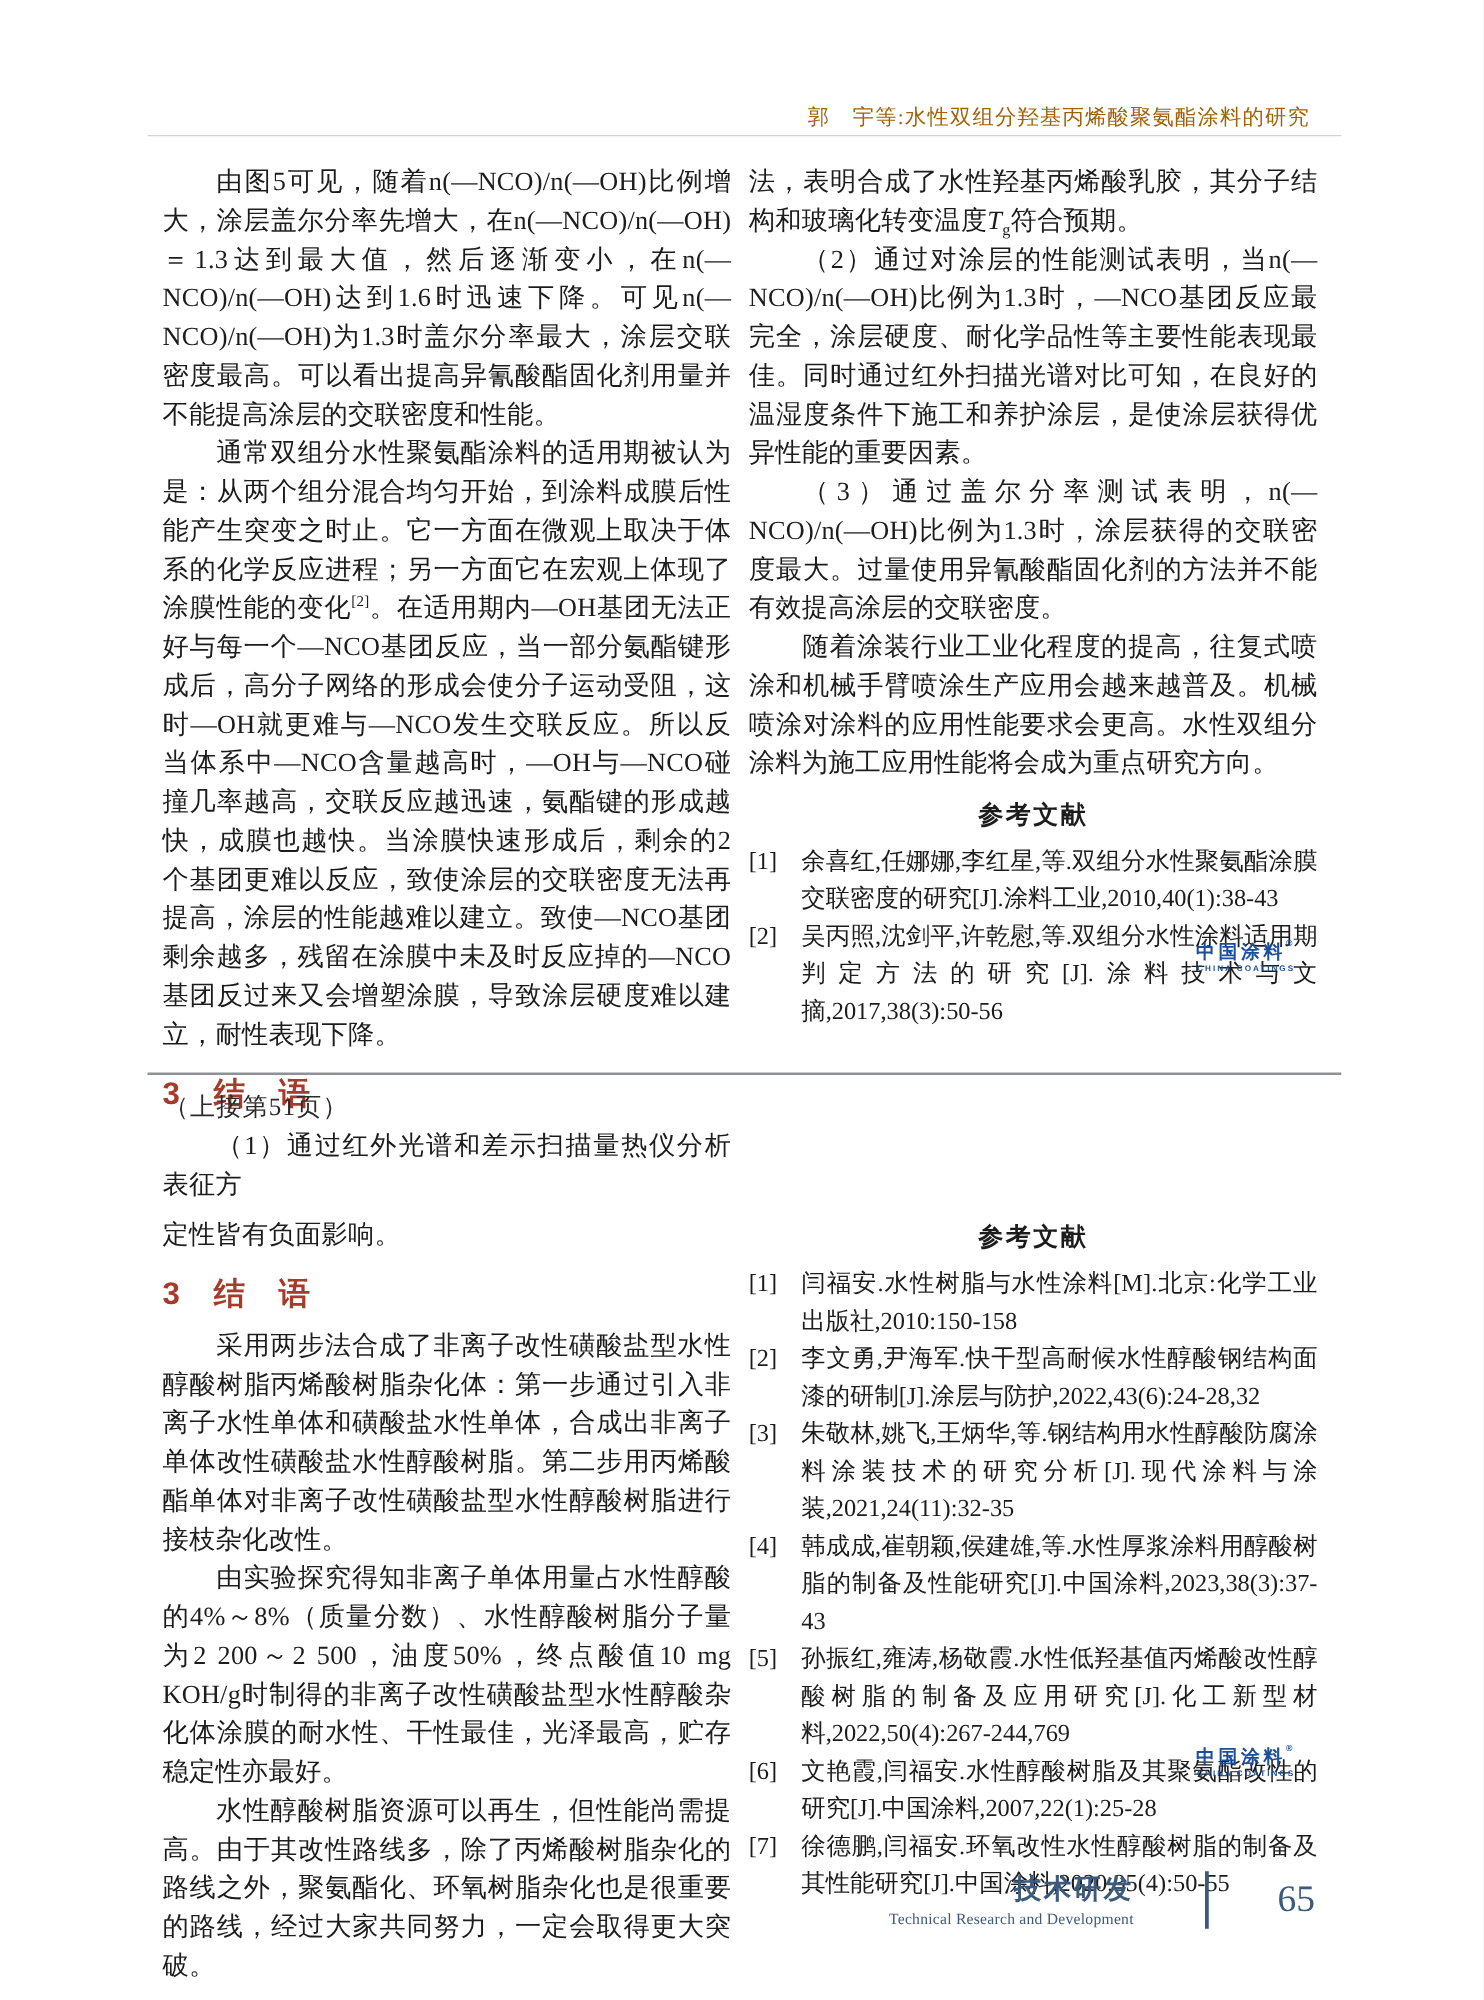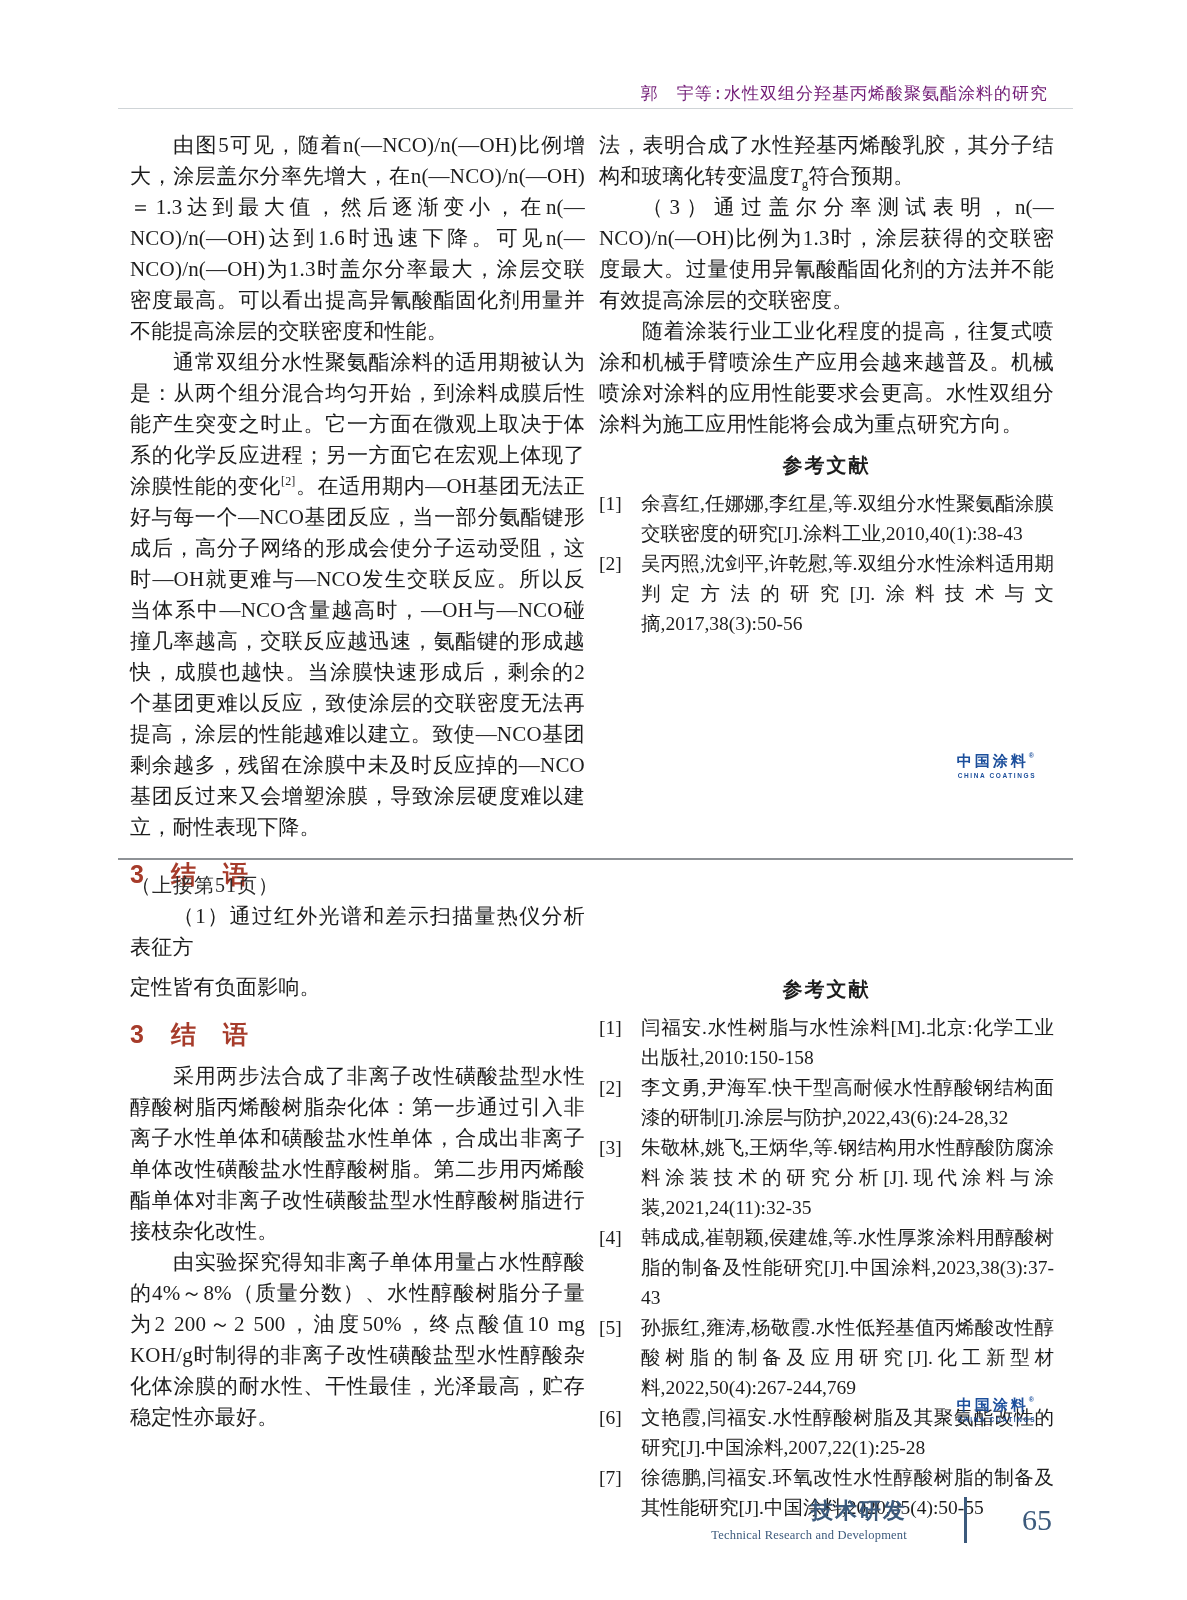--- a/index.html
+++ b/index.html
@@ -6,22 +6,22 @@
   .page {
     position:relative; width:1187px; height:1600px; margin:0 auto;
     background:#ffffff; overflow:hidden;
     font-family:"Liberation Serif","DejaVu Serif",serif;
     color:#1c1c1c;
   }
 
   
   .running-head {
     position:absolute; top:82px; left:118px; width:930px;
-    text-align:right; font-family:Liberation Mono, monospace;
-    font-size:17px; color:#701a75; letter-spacing:1px;
+    text-align:right; font-family:Liberation Serif, serif;
+    font-size:17px; color:#a16207; letter-spacing:1px;
   }
   .head-rule {
     position:absolute; top:108px; left:118px; width:955px; height:1px;
     background:#cfd4d7;
   }
 
   
   .mid-divider {
     position:absolute; top:858px; left:118px; width:955px; height:2px;
     background:#8e9296;
@@ -101,20 +101,21 @@
 
   <div class="article article-top">
     <div class="col">
       <p class="body-para">由图5可见，随着n(—NCO)/n(—OH)比例增大，涂层盖尔分率先增大，在n(—NCO)/n(—OH)＝1.3达到最大值，然后逐渐变小，在n(—NCO)/n(—OH)达到1.6时迅速下降。可见n(—NCO)/n(—OH)为1.3时盖尔分率最大，涂层交联密度最高。可以看出提高异氰酸酯固化剂用量并不能提高涂层的交联密度和性能。</p>
       <p class="body-para"><span>通常双组分水性聚氨酯涂料的适用期被认为是：从两个组分混合均匀开始，到涂料成膜后性能产生突变之时止。它一方面在微观上取决于体系的化学反应进程；另一方面它在宏观上体现了涂膜性能的变化</span><sup class="cite">[2]</sup><span>。在适用期内—OH基团无法正好与每一个—NCO基团反应，当一部分氨酯键形成后，高分子网络的形成会使分子运动受阻，这时—OH就更难与—NCO发生交联反应。所以反当体系中—NCO含量越高时，—OH与—NCO碰撞几率越高，交联反应越迅速，氨酯键的形成越快，成膜也越快。当涂膜快速形成后，剩余的2个基团更难以反应，致使涂层的交联密度无法再提高，涂层的性能越难以建立。致使—NCO基团剩余越多，残留在涂膜中未及时反应掉的—NCO基团反过来又会增塑涂膜，导致涂层硬度难以建立，耐性表现下降。</span></p>
       <h2 class="section-heading"><span class="h-num">3</span><span>结　语</span></h2>
       <p class="body-para">（1）通过红外光谱和差示扫描量热仪分析表征方</p>
     </div>
     <div class="col">
       <p class="body-para no-indent"><span>法，表明合成了水性羟基丙烯酸乳胶，其分子结构和玻璃化转变温度</span><span class="tg-symbol">T</span><sub class="tg">g</sub><span>符合预期。</span></p>
+      <p class="body-para">（2）通过对涂层的性能测试表明，当n(—NCO)/n(—OH)比例为1.3时，—NCO基团反应最完全，涂层硬度、耐化学品性等主要性能表现最佳。同时通过红外扫描光谱对比可知，在良好的温湿度条件下施工和养护涂层，是使涂层获得优异性能的重要因素。</p>
       <p class="body-para">（3）通过盖尔分率测试表明，n(—NCO)/n(—OH)比例为1.3时，涂层获得的交联密度最大。过量使用异氰酸酯固化剂的方法并不能有效提高涂层的交联密度。</p>
       <p class="body-para">随着涂装行业工业化程度的提高，往复式喷涂和机械手臂喷涂生产应用会越来越普及。机械喷涂对涂料的应用性能要求会更高。水性双组分涂料为施工应用性能将会成为重点研究方向。</p>
       <h3 class="refs-title">参考文献</h3>
       <div class="ref-list">
         <div class="ref-item">
           <span class="ref-num">[1]</span>
           <span class="ref-text">余喜红,任娜娜,李红星,等.双组分水性聚氨酯涂膜交联密度的研究[J].涂料工业,2010,40(1):38-43</span>
         </div>
         <div class="ref-item">
           <span class="ref-num">[2]</span>
@@ -132,20 +133,21 @@
   <div class="mid-divider"></div>
 
   <div class="continuation-note">（上接第51页）</div>
 
   <div class="article article-bottom">
     <div class="col">
       <p class="body-para no-indent">定性皆有负面影响。</p>
       <h2 class="section-heading"><span class="h-num">3</span><span>结　语</span></h2>
       <p class="body-para">采用两步法合成了非离子改性磺酸盐型水性醇酸树脂丙烯酸树脂杂化体：第一步通过引入非离子水性单体和磺酸盐水性单体，合成出非离子单体改性磺酸盐水性醇酸树脂。第二步用丙烯酸酯单体对非离子改性磺酸盐型水性醇酸树脂进行接枝杂化改性。</p>
       <p class="body-para">由实验探究得知非离子单体用量占水性醇酸的4%～8%（质量分数）、水性醇酸树脂分子量为2 200～2 500，油度50%，终点酸值10 mg KOH/g时制得的非离子改性磺酸盐型水性醇酸杂化体涂膜的耐水性、干性最佳，光泽最高，贮存稳定性亦最好。</p>
+      <p class="body-para">水性醇酸树脂资源可以再生，但性能尚需提高。由于其改性路线多，除了丙烯酸树脂杂化的路线之外，聚氨酯化、环氧树脂杂化也是很重要的路线，经过大家共同努力，一定会取得更大突破。</p>
     </div>
     <div class="col">
       <h3 class="refs-title refs-title-first">参考文献</h3>
       <div class="ref-list">
         <div class="ref-item">
           <span class="ref-num">[1]</span>
           <span class="ref-text">闫福安.水性树脂与水性涂料[M].北京:化学工业出版社,2010:150-158</span>
         </div>
         <div class="ref-item">
           <span class="ref-num">[2]</span>

